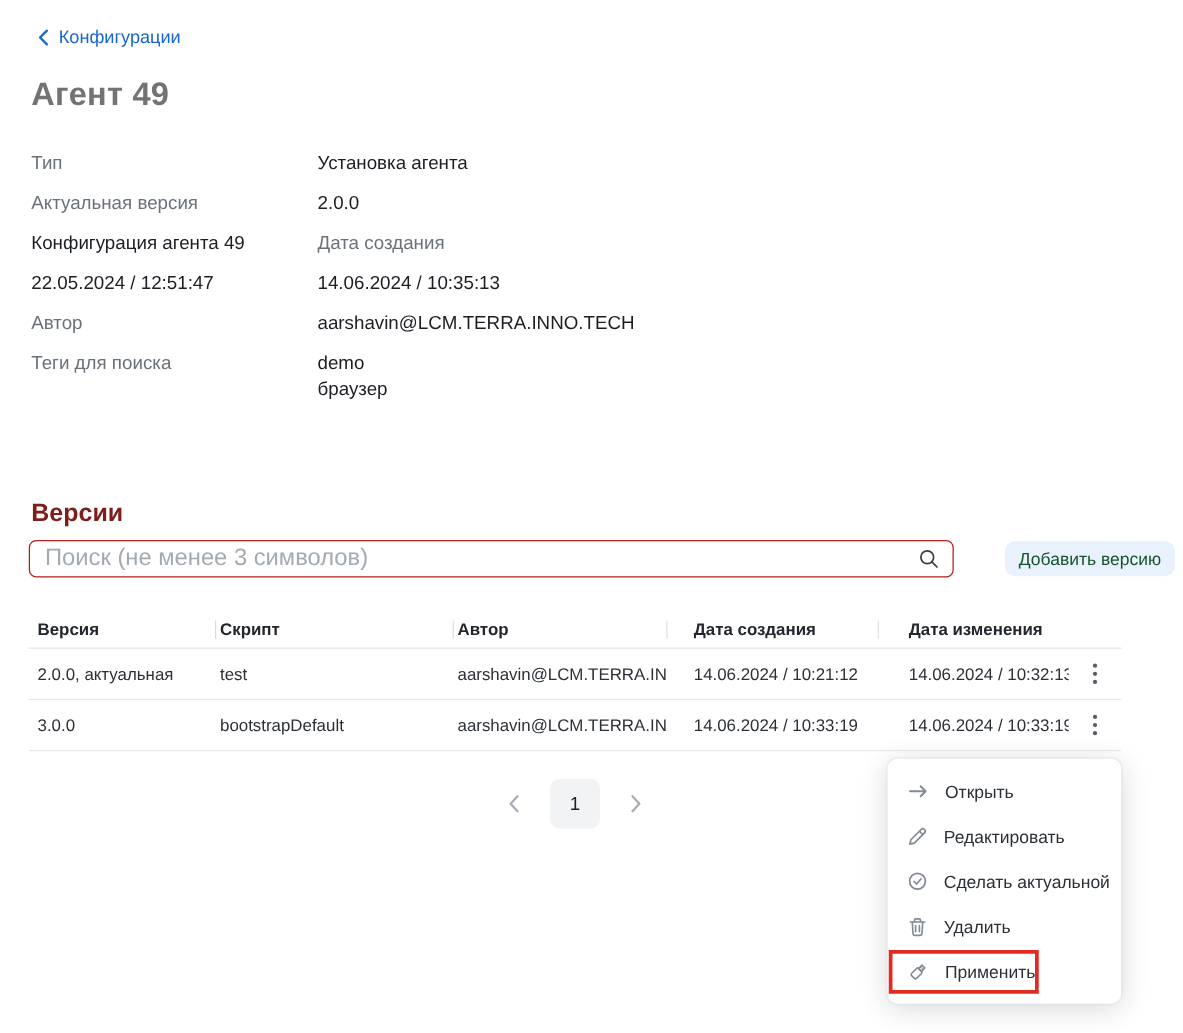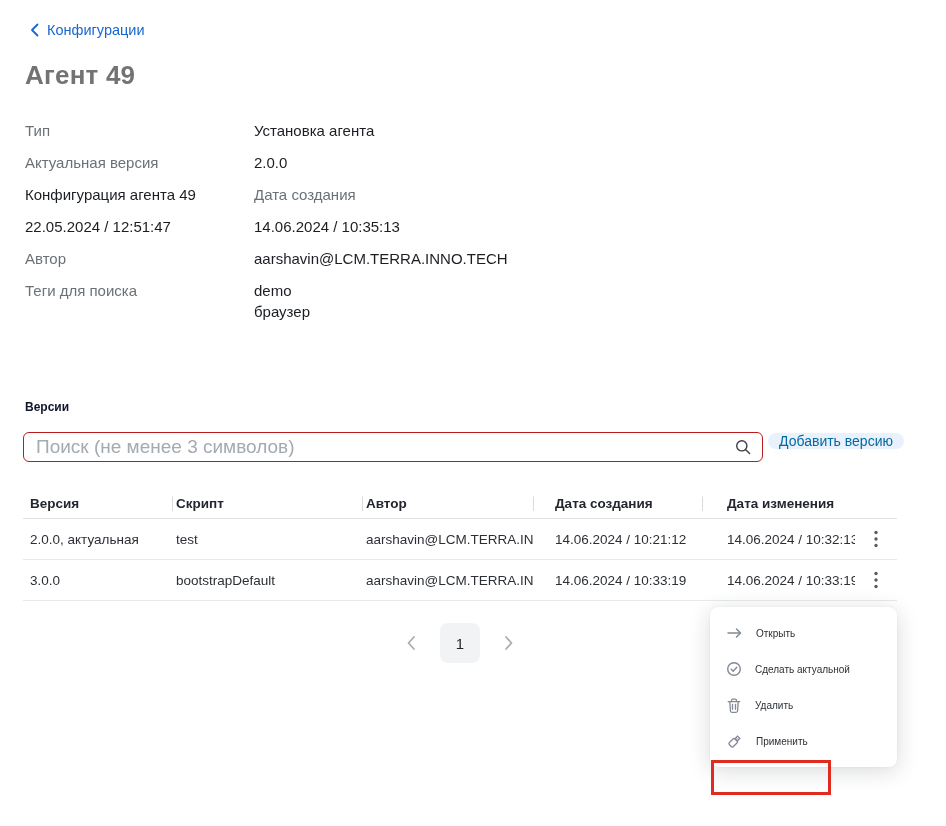--- a/index.html
+++ b/index.html
@@ -17,31 +17,31 @@
                 color:#737373; letter-spacing:.2px; }
 
   
   .props { position:absolute; left:25px; top:120px; width:620px;
            display:grid; grid-template-columns:229px auto; row-gap:11px;
            font-size:15px; line-height:21px; }
   .prop-label { color:#6a7178; max-width:168px; }
   .prop-value { color:#1b1e23; white-space:pre-line; }
 
   
-  .versions-heading { position:absolute; left:25px; top:400px; font-size:12px; font-weight:700; color:#0f172a; }
+  .versions-heading { position:absolute; left:25px; top:400px; font-size:20px; font-weight:700; color:#7f1d1d; }
 
   .search-wrap { position:absolute; left:23px; top:432px; width:740px; height:30px; }
   .search-input { width:100%; height:100%; border:1px solid #b91c1c; border-radius:6px;
                   padding:0 38px 0 12px; font-size:19px; color:#1b1e23; outline:none;
                   font-family:"Liberation Sans", sans-serif; }
   .search-input::placeholder { color:#a3aab1; }
   .search-icon { position:absolute; right:12px; top:7px; cursor:pointer; }
 
-  .add-version-btn { position:absolute; left:768px; top:433px; width:136px; height:16px;
-                     background:#e9f1fc; color:#0369a1; border:none; border-radius:8px;
+  .add-version-btn { position:absolute; left:804px; top:433px; width:136px; height:28px;
+                     background:#e9f1fc; color:#14532d; border:none; border-radius:8px;
                      font-size:14px; font-family:"Liberation Sans", sans-serif; cursor:pointer; }
 
   
   .vtable { position:absolute; left:23px; top:489px; width:874px; font-size:13.5px; }
   .vrow { display:grid; grid-template-columns:149px 190px 171px 169px 153px 1fr; align-items:center; }
   .vhead { height:30px; font-weight:700; color:#23272d; border-bottom:1px solid #dfe3e6; }
   .vhead .vcell { position:relative; }
   .vhead .vcell + .vcell::before { content:""; position:absolute; left:0; top:50%;
         transform:translateY(-50%); width:1px; height:15px; background:#d7dbdf; }
   .vbody-row { height:41px; border-bottom:1px solid #e7eaec; color:#2c3036; }
@@ -58,21 +58,21 @@
   .page-current { width:40px; height:40px; border-radius:8px; background:#f1f3f4;
                   display:flex; align-items:center; justify-content:center;
                   font-size:15px; color:#1f2329; cursor:pointer; }
 
   
   .context-menu { position:absolute; left:710px; top:607px; width:187px;
                   background:#ffffff; border-radius:8px; padding:8px 0;
                   box-shadow:0 4px 22px rgba(20,24,31,.16), 0 0 2px rgba(20,24,31,.08);
                   z-index:5; }
   .menu-item { height:36px; display:flex; align-items:center; gap:13px;
-               padding-left:16px; font-size:10px; color:#2b3036; cursor:pointer; }
+               padding-left:16px; font-size:14px; color:#2b3036; cursor:pointer; }
   .menu-item svg { flex:0 0 auto; display:block; }
 
   .red-highlight { position:absolute; left:711px; top:760px; width:120px; height:35px;
                    border:3px solid #e02b20; z-index:6; pointer-events:none; }
 </style>
 </head>
 <body>
 
 <div class="back-link">
   <svg width="9" height="14" viewBox="0 0 9 14">
@@ -175,20 +175,27 @@
 <div class="context-menu">
   <div class="menu-item">
     <svg width="17" height="16" viewBox="0 0 17 16">
       <line x1="2" y1="8" x2="14" y2="8" stroke="#838a94" stroke-width="1.5" stroke-linecap="round"></line>
       <polyline points="10.5,4 14.5,8 10.5,12" fill="none" stroke="#838a94" stroke-width="1.5" stroke-linecap="round" stroke-linejoin="round"></polyline>
     </svg>
     <span>Открыть</span>
   </div>
   <div class="menu-item">
     <svg width="16" height="16" viewBox="0 0 16 16">
+      <path d="M10.9 2.6a1.9 1.9 0 0 1 2.7 2.7L5.4 13.5 1.9 14.3l.8-3.5z" fill="none" stroke="#838a94" stroke-width="1.4" stroke-linejoin="round"></path>
+      <line x1="9.6" y1="4" x2="12.2" y2="6.6" stroke="#838a94" stroke-width="1.4"></line>
+    </svg>
+    <span>Редактировать</span>
+  </div>
+  <div class="menu-item">
+    <svg width="16" height="16" viewBox="0 0 16 16">
       <circle cx="8" cy="8" r="6.3" fill="none" stroke="#838a94" stroke-width="1.4"></circle>
       <polyline points="5.2,8.2 7.2,10.2 10.8,6.2" fill="none" stroke="#838a94" stroke-width="1.4" stroke-linecap="round" stroke-linejoin="round"></polyline>
     </svg>
     <span>Сделать актуальной</span>
   </div>
   <div class="menu-item">
     <svg width="16" height="17" viewBox="0 0 16 17">
       <g fill="none" stroke="#838a94" stroke-width="1.3" stroke-linecap="round" stroke-linejoin="round">
         <line x1="2.2" y1="4.6" x2="13.8" y2="4.6"></line>
         <path d="M5.6 4.4V3.1a1 1 0 0 1 1-1h2.8a1 1 0 0 1 1 1v1.3"></path>

